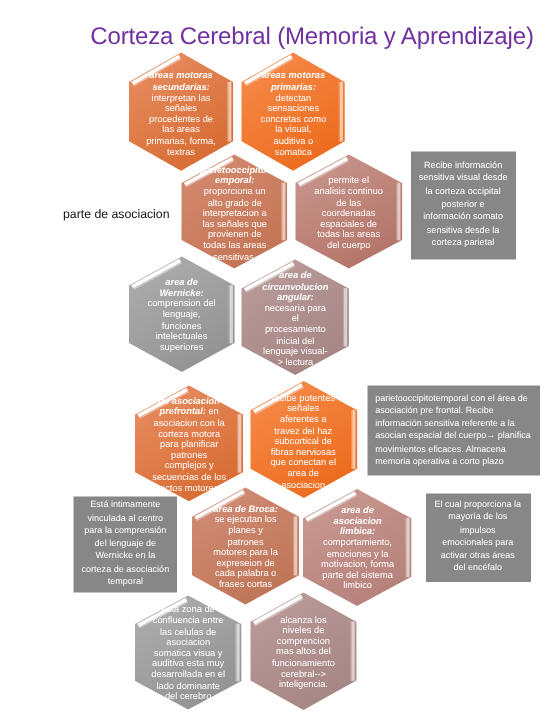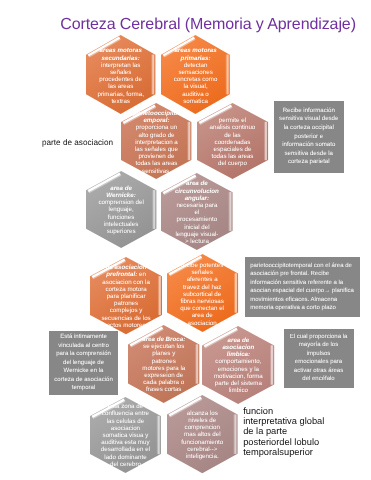--- a/index.html
+++ b/index.html
@@ -33,25 +33,20 @@
 
   .plain{position:absolute;color:#111;-webkit-font-smoothing:antialiased;}
   .title{-webkit-font-smoothing:antialiased;}
 </style>
 </head>
 <body>
 
 <div id="stage">
   <div class="title">Corteza Cerebral (Memoria y Aprendizaje)</div>
   <div class="plain" style="left:42px;top:138px;font-size:8.2px">parte de asociacion</div>
-  <div class="plain" id="fi" style="left:243.2px;top:406px;font-size:9.3px;line-height:10.2px;white-space:pre">funcion
-interpretativa global
-de la parte
-posteriordel lobulo
-temporalsuperior</div>
 <div class="hex" style="left: 86px; top: 35.2px; width: 69.4px; height: 78.9px;">
       <svg width="77.4" height="86.9" viewBox="0 0 77.4 86.9" style="left:-4px;top:-4px">
         <defs>
           <linearGradient id="g0" x1="0.12" y1="0" x2="0.72" y2="1">
             <stop offset="0" stop-color="#E88E62"></stop>
             <stop offset="1" stop-color="#D76A31"></stop>
           </linearGradient>
           <clipPath id="cp0">
             <polygon points="38.70,4.00 73.40,23.73 73.40,63.18 38.70,82.90 4.00,63.18 4.00,23.73"></polygon>
           </clipPath>

